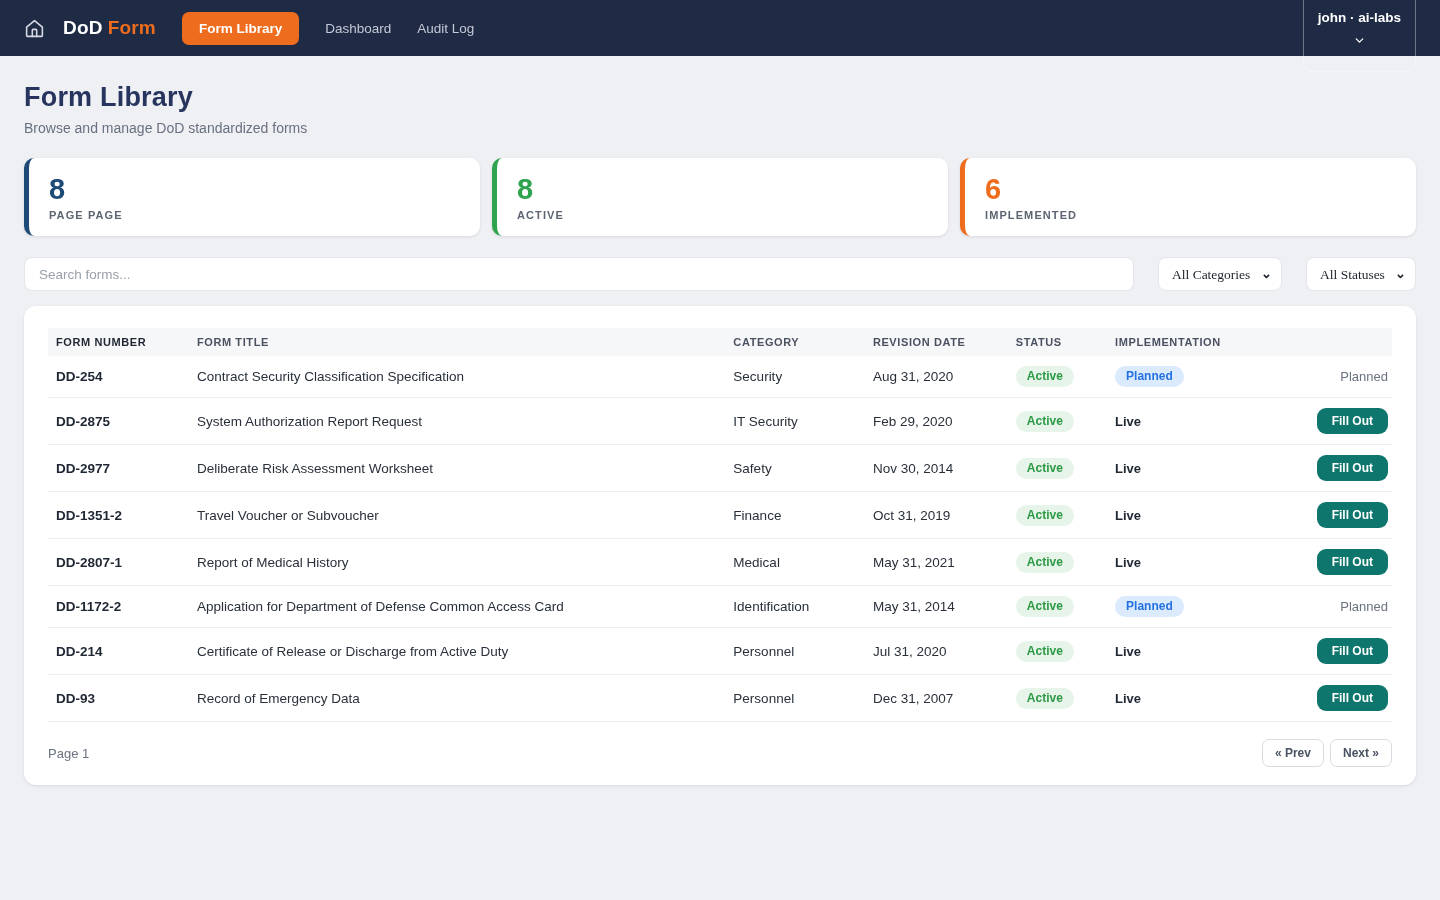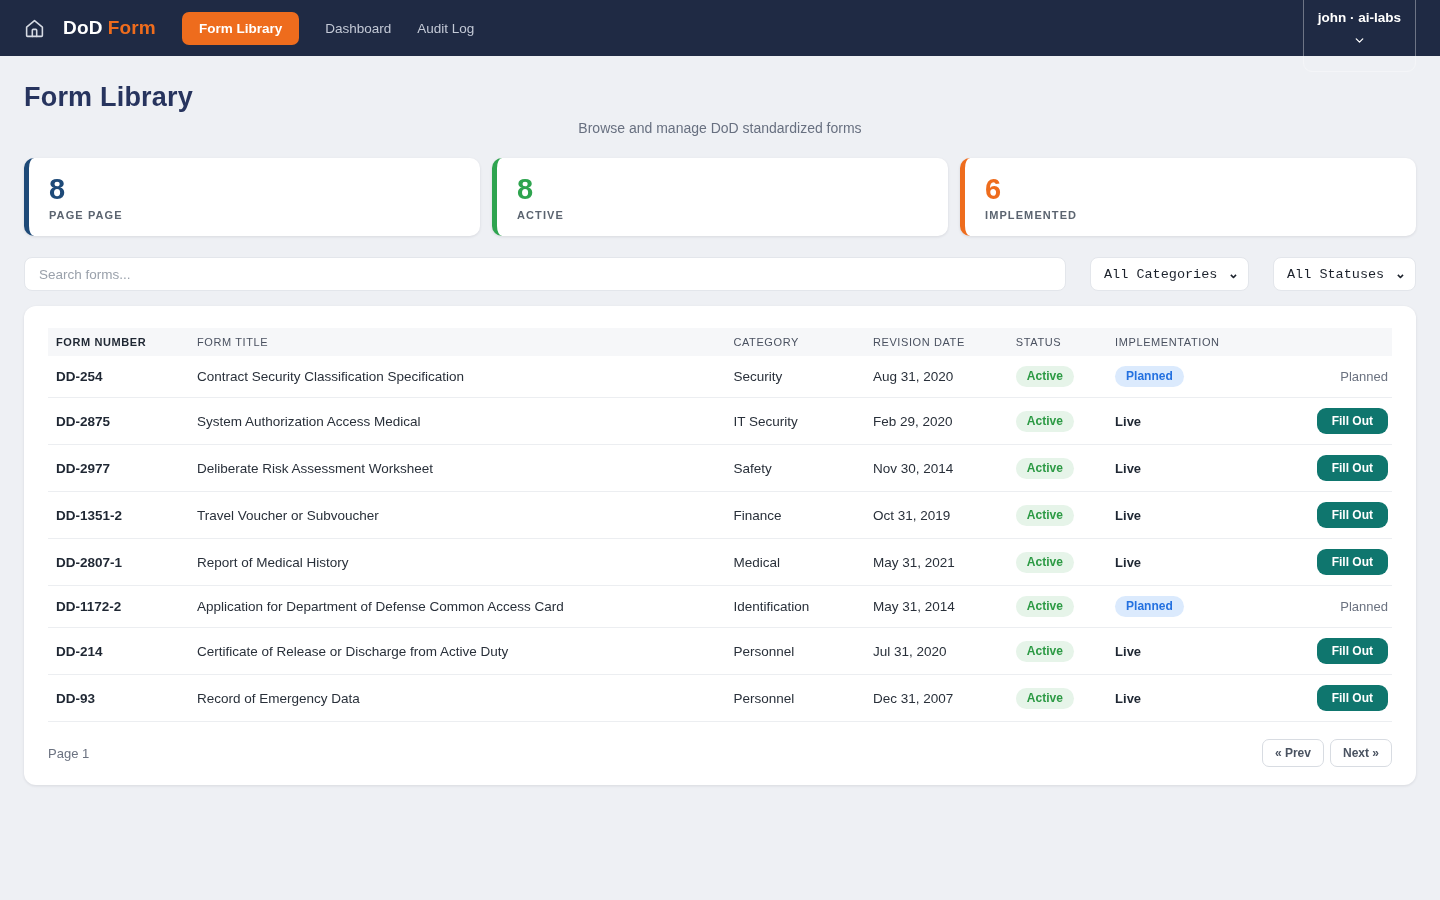--- a/index.html
+++ b/index.html
@@ -36,21 +36,21 @@
     display:flex; align-items:center; gap:9px;
     border:1px solid rgba(255,255,255,.35); border-radius:9px;
     padding:24px 14px; cursor:pointer; background:transparent;flex-direction:column;
   }
   .user-pill .u-name { color:#ffffff; font-size:13.5px; font-weight:700; }
   .user-pill svg { stroke:#ffffff; }
 
   
   .content { padding:0 24px; }
   .page-title { margin-top:26px; font-size:27px; font-weight:800; color:#27345e; letter-spacing:.2px; }
-  .page-subtitle { margin-top:7px; font-size:14px; color:#687080;text-align:center; }
+  .page-subtitle { margin-top:7px; font-size:14px; color:#687080; }
 
   
   .stats { display:flex; gap:12px; margin-top:22px; }
   .stat-card {
     flex:1; background:#ffffff; border-radius:10px;
     border-left:5px solid #1e4a78;
     box-shadow:0 1px 3px rgba(16,24,40,.10);
     padding:16px 20px 14px 20px; height:78px;
   }
   .stat-card.green { border-left-color:#2ea44f; }
@@ -67,38 +67,38 @@
     border:1px solid #e3e6eb; border-radius:8px;
     padding:0 14px; font-size:13.5px; font-family:inherit; color:#29303a;
     outline:none;
   }
   .search-input::placeholder { color:#9aa1ab; }
   .select-wrap { position:relative; }
   .select-wrap select {
     appearance:none; -webkit-appearance:none;
     height:34px; background:#ffffff;
     border:1px solid #e3e6eb; border-radius:8px;
-    padding:0 30px 0 13px; font-size:13.5px; font-family:Liberation Mono, monospace; color:#1c222c;
+    padding:0 30px 0 13px; font-size:13.5px; font-family:Liberation Serif, serif; color:#1c222c;
     cursor:pointer; outline:none;
   }
   .select-wrap .sel-chevron {
     position:absolute; right:10px; top:50%; transform:translateY(-56%);
     pointer-events:none; font-size:13px; color:#1c222c; font-weight:700;
   }
 
   
   .table-card {
     background:#ffffff; border-radius:12px;
     box-shadow:0 1px 3px rgba(16,24,40,.10);
     margin-top:15px; padding:22px 24px 18px 24px;
   }
   table { width:100%; border-collapse:collapse; }
   thead tr { background:#f6f7f9; }
   th {
-    text-align:left; font-size:11px; font-weight:400; letter-spacing:.6px;
+    text-align:left; font-size:11px; font-weight:700; letter-spacing:.6px;
     color:#4a5160; padding:8px 8px; white-space:nowrap;
   }
   td { padding:10px 8px; font-size:13.5px; color:#29303a; border-top:1px solid #eceef1; }
   tbody tr:first-child td { border-top:none; }
   tbody tr:last-child td { border-bottom:1px solid #eceef1; }
   .c-num { font-weight:700; color:#1f2733; width:142px; }
   .c-title { width:550px; }
   .c-cat { width:141px; }
   .c-date { width:144px; }
   .c-status { width:100px; }
@@ -212,21 +212,21 @@
             <td class="c-num">DD-254</td>
             <td class="c-title">Contract Security Classification Specification</td>
             <td class="c-cat">Security</td>
             <td class="c-date">Aug 31, 2020</td>
             <td class="c-status"><span class="pill pill-green">Active</span></td>
             <td class="c-impl"><span class="pill pill-blue">Planned</span></td>
             <td class="c-action"><span class="action-planned">Planned</span></td>
           </tr>
           <tr>
             <td class="c-num">DD-2875</td>
-            <td class="c-title">System Authorization Access Medical</td>
+            <td class="c-title">System Authorization Report Request</td>
             <td class="c-cat">IT Security</td>
             <td class="c-date">Feb 29, 2020</td>
             <td class="c-status"><span class="pill pill-green">Active</span></td>
             <td class="c-impl"><span class="impl-live">Live</span></td>
             <td class="c-action"><button class="fill-btn">Fill Out</button></td>
           </tr>
           <tr>
             <td class="c-num">DD-2977</td>
             <td class="c-title">Deliberate Risk Assessment Worksheet</td>
             <td class="c-cat">Safety</td>

